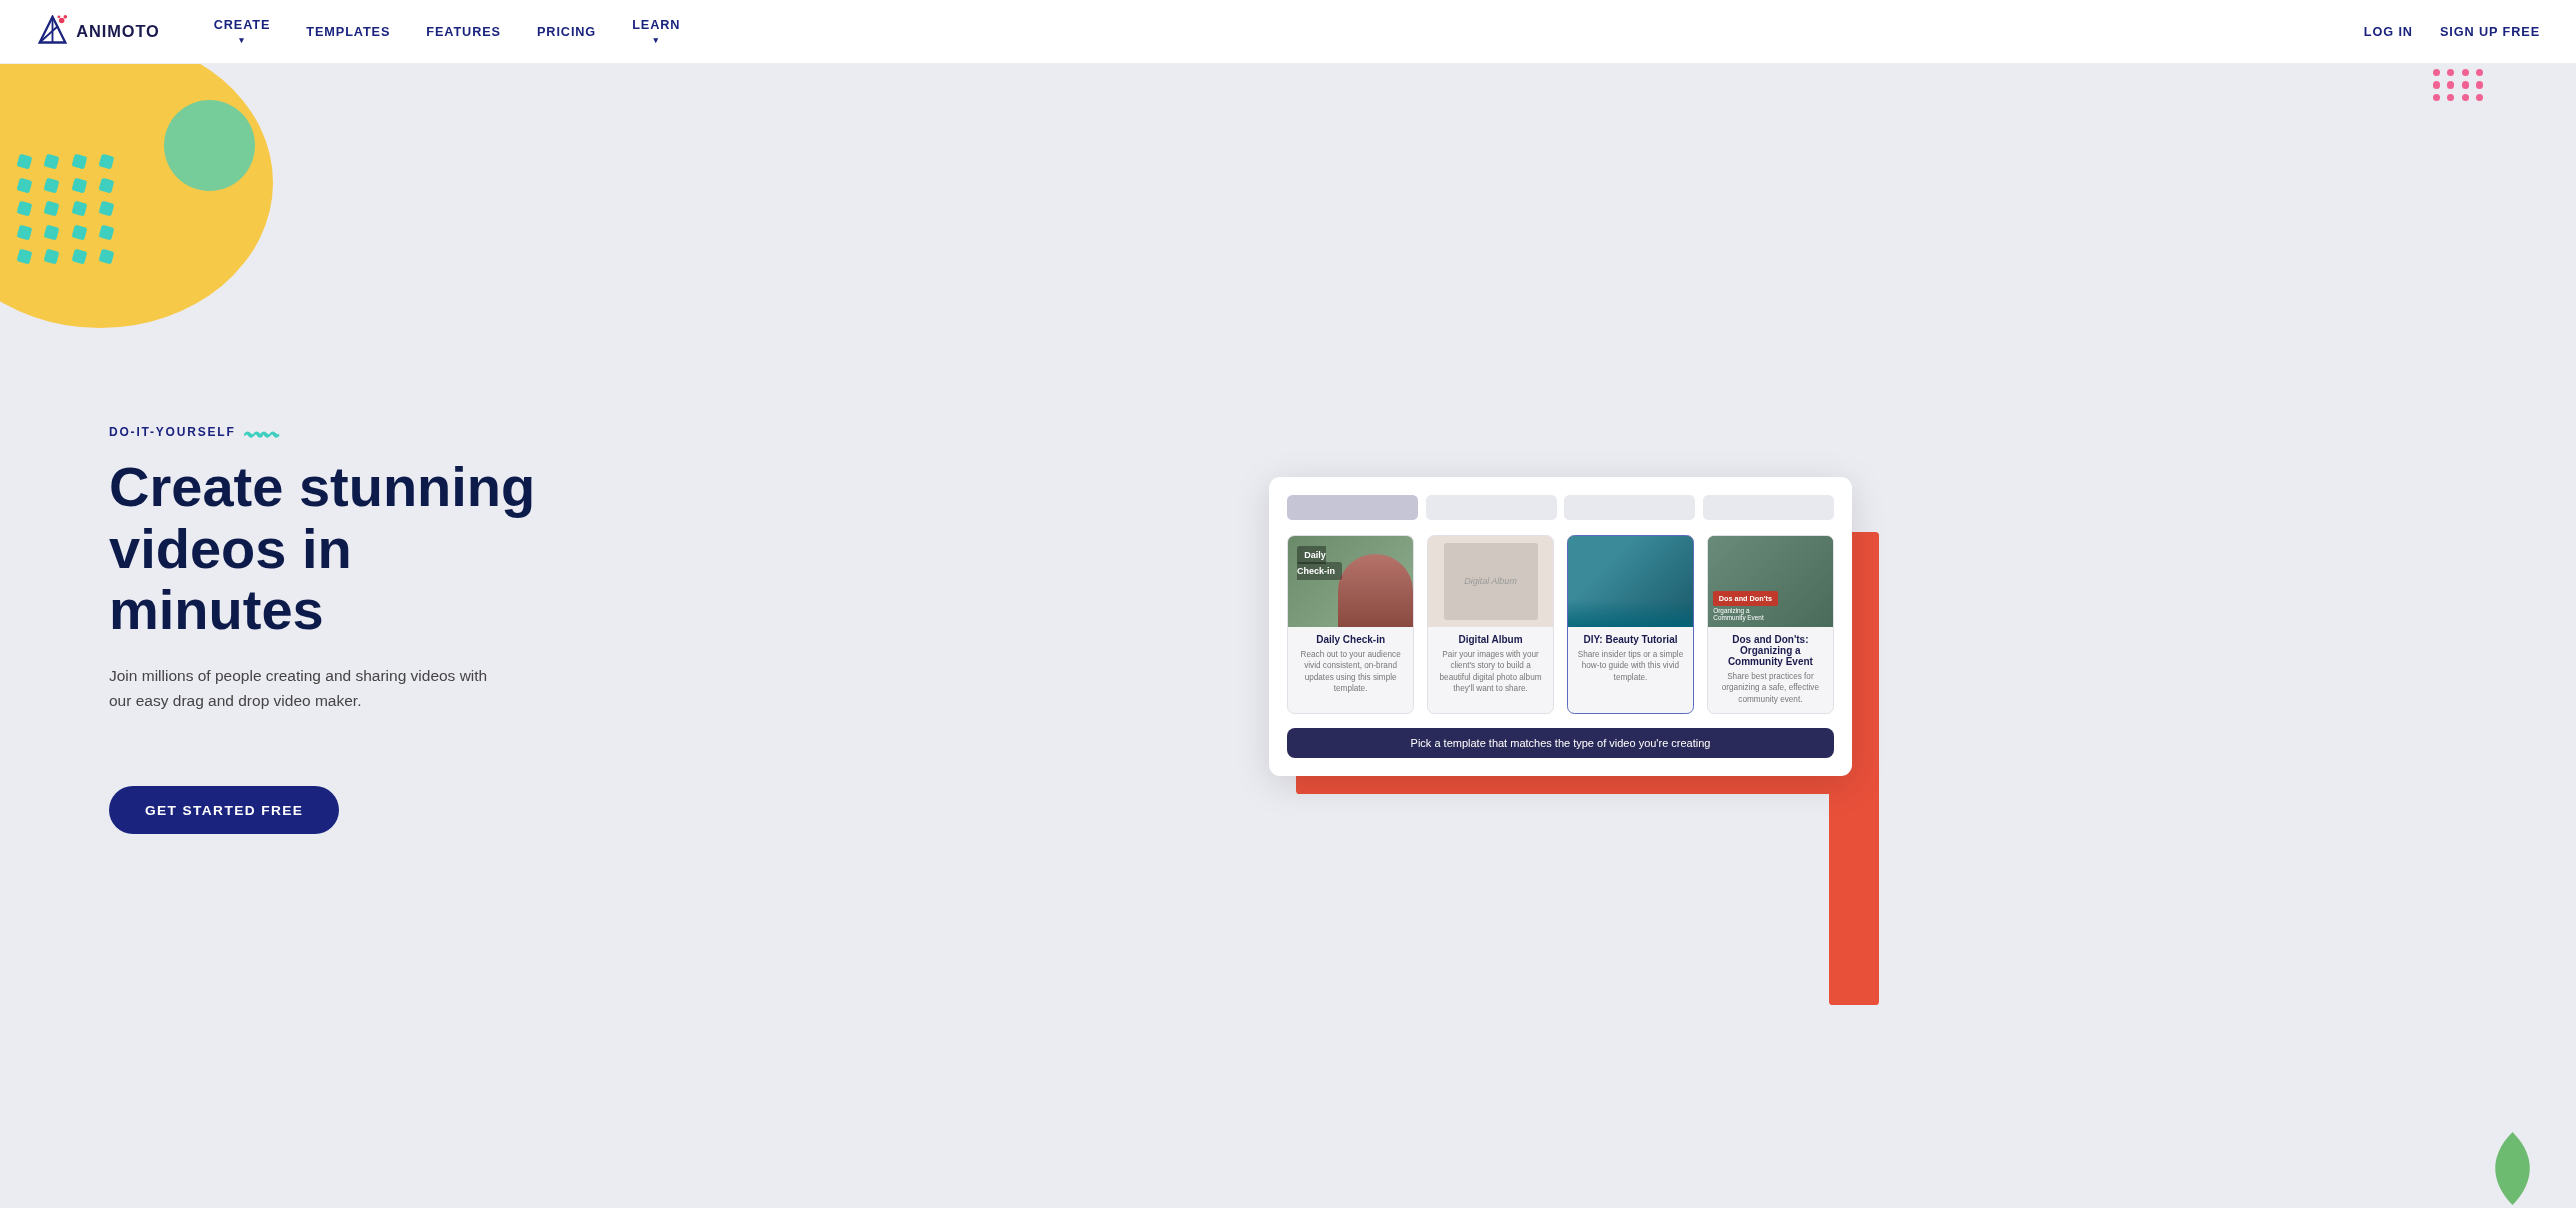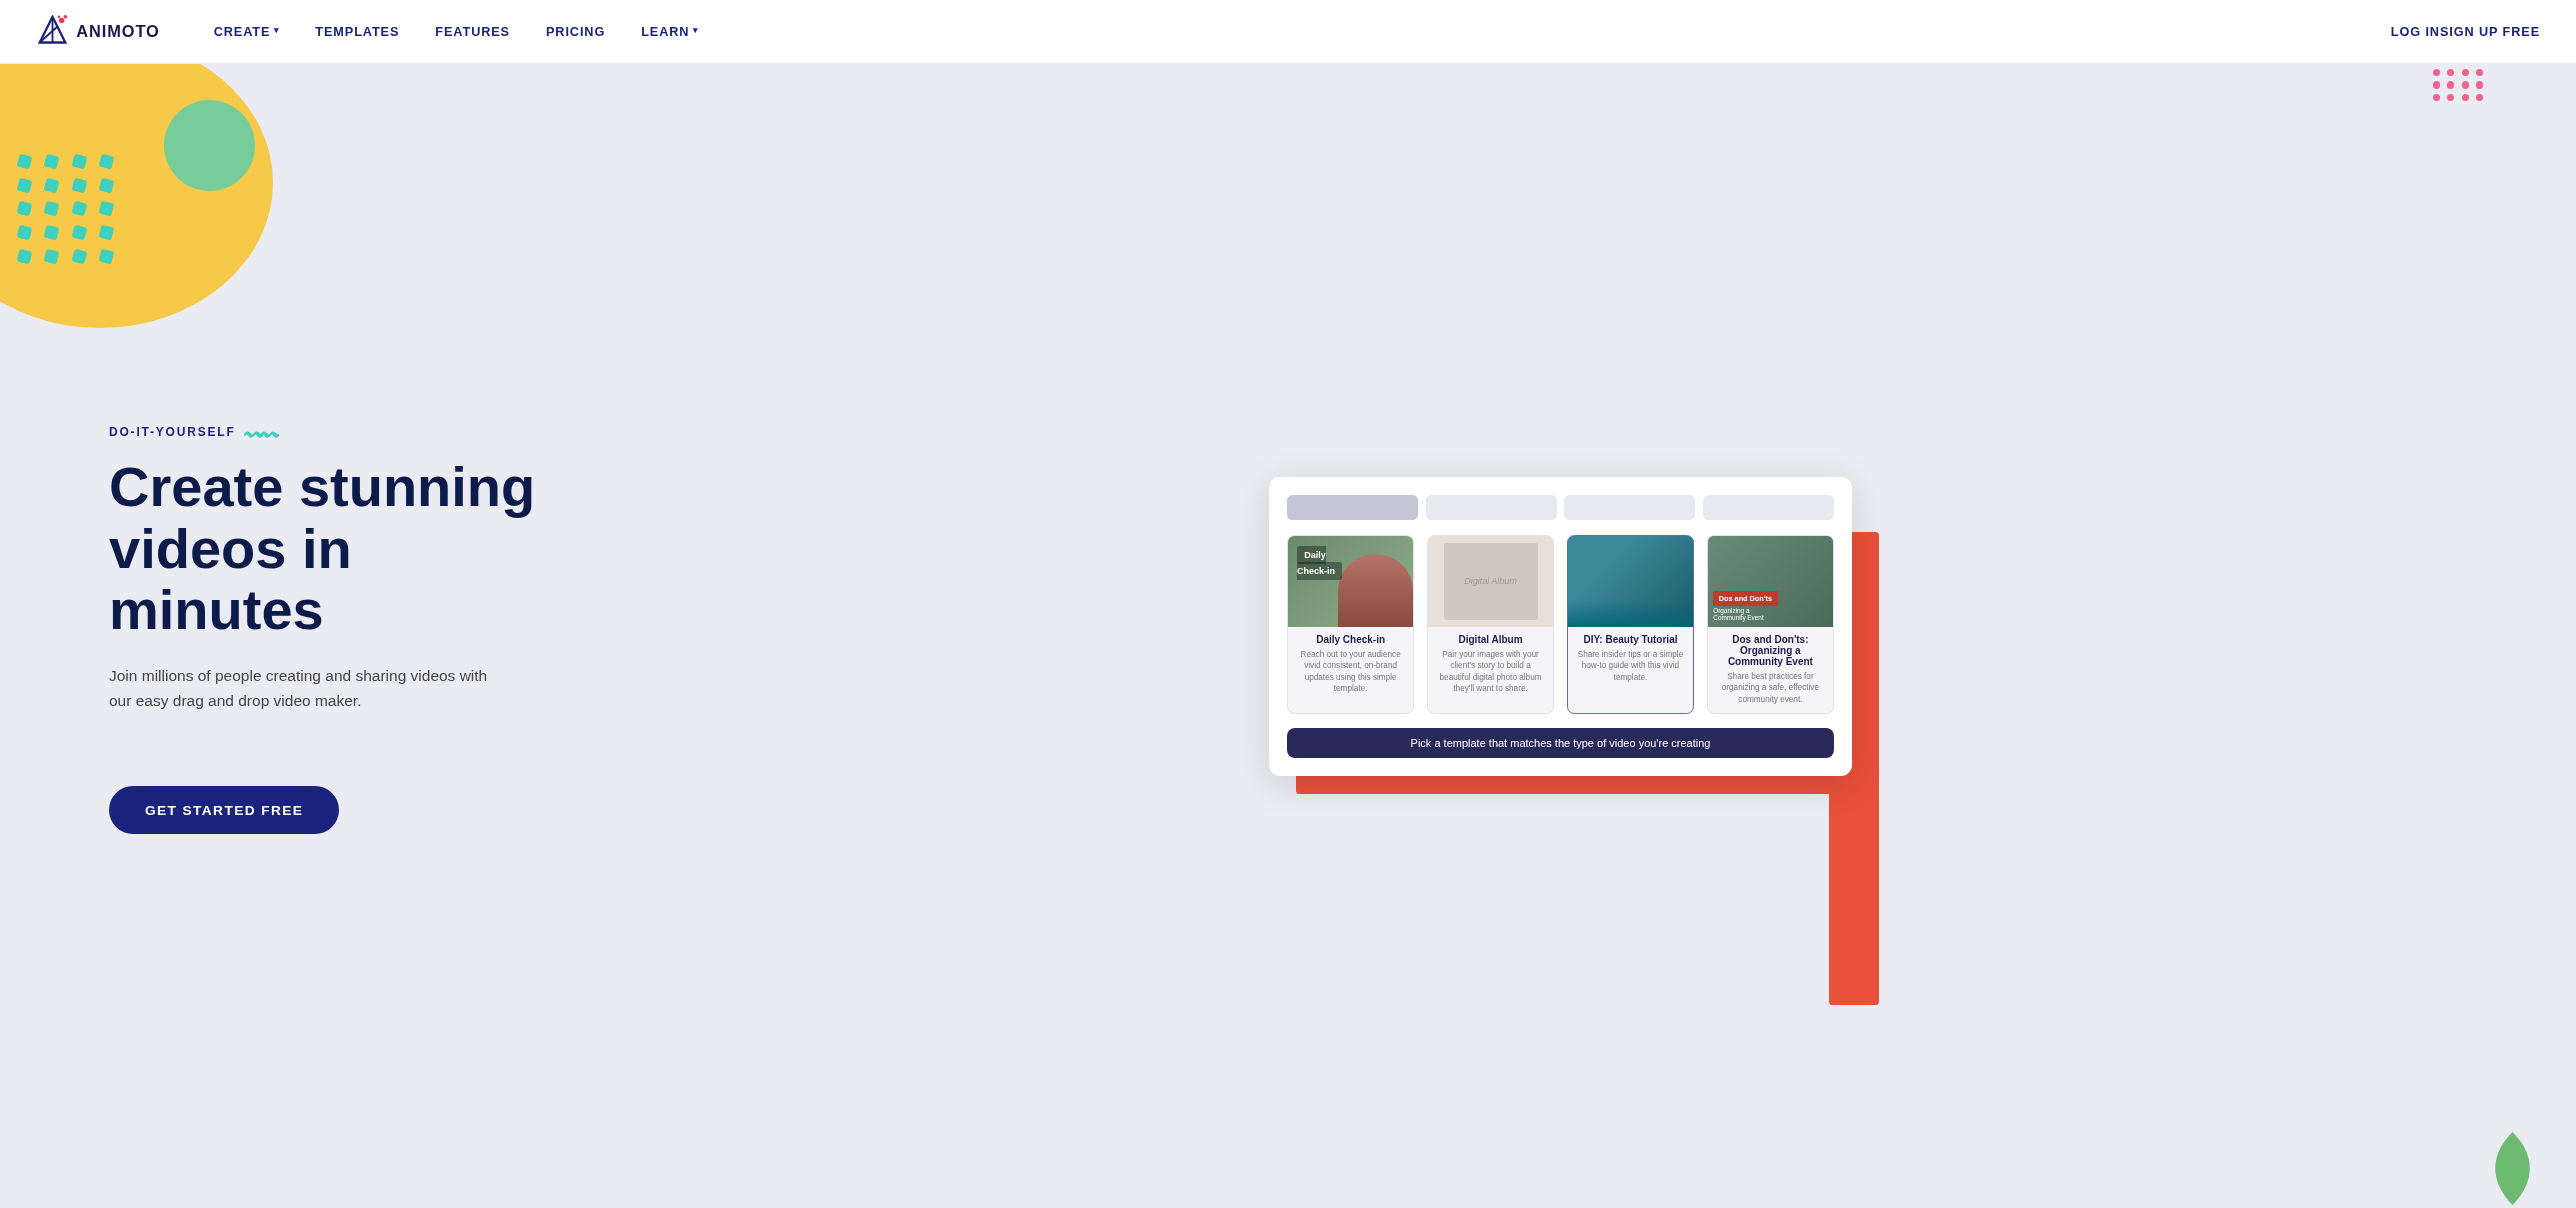--- a/index.html
+++ b/index.html
@@ -40,29 +40,32 @@
       flex: 1;
     }
     .nav-link {
       font-size: 12.7px;
       font-weight: 700;
       color: #1a237e;
       text-decoration: none;
       padding: 0 18px;
       letter-spacing: 0.9px;
       display: flex;
+      align-items: center;
       gap: 3.6px;
       cursor: pointer;
+      flex-direction: column;
     }
     .nav-link .chevron {
       font-size: 9px;
     }
     .nav-right {
       display: flex;
       align-items: center;
+      gap: 27px;
     }
     .nav-login {
       font-size: 12.7px;
       font-weight: 700;
       color: #1a237e;
       text-decoration: none;
       letter-spacing: 0.9px;
       cursor: pointer;
     }
     .nav-signup {

